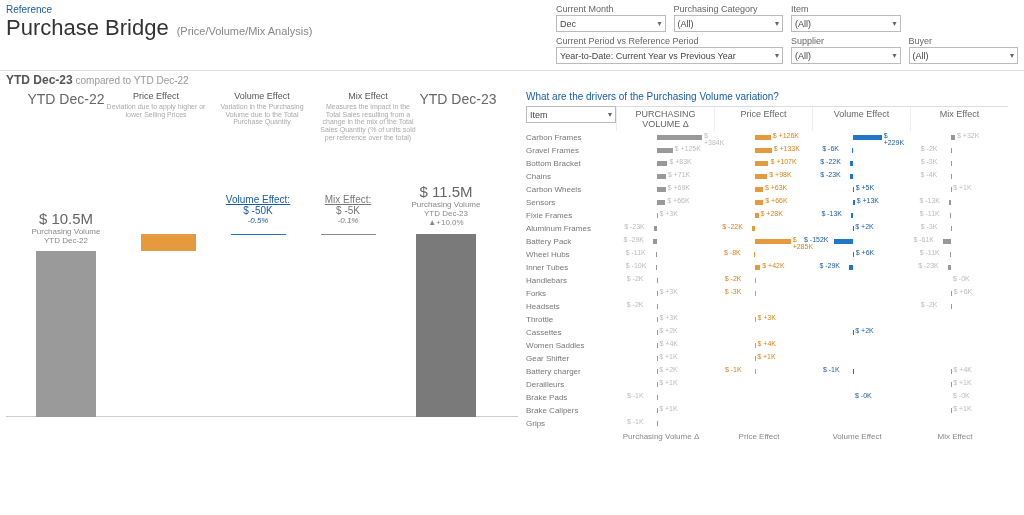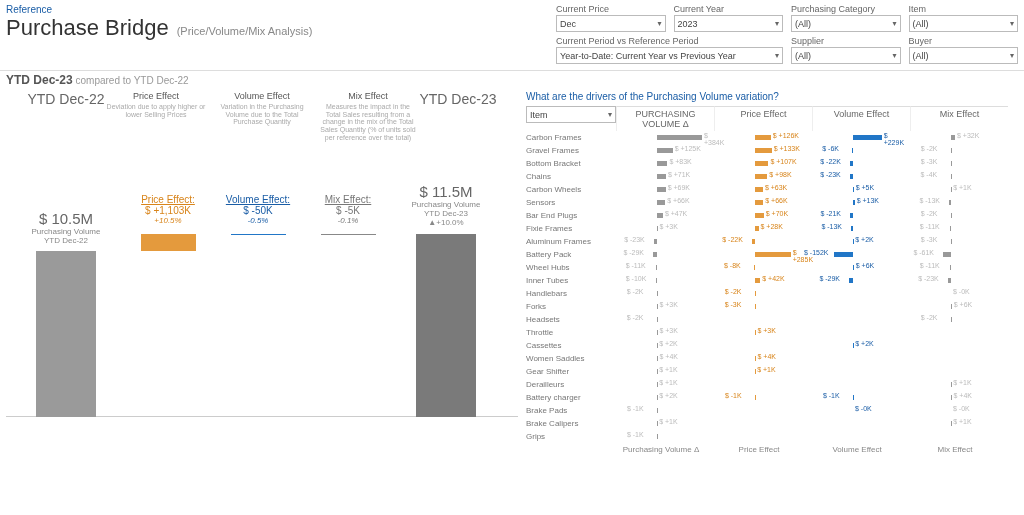--- a/index.html
+++ b/index.html
@@ -66,26 +66,22 @@
 <div class="top">
   <div class="title-block">
     <div class="crumb">Reference</div>
     <div class="h1">
       <span>Purchase Bridge</span>
       <span class="sub">(Price/Volume/Mix Analysis)</span>
     </div>
   </div>
   <div class="filters">
     <div class="flt">
-      <label>Current Price</label>
+      <label>Current Month</label>
       <div class="sel">Dec</div>
-    </div>
-    <div class="flt">
-      <label>Current Year</label>
-      <div class="sel">2023</div>
     </div>
     <div class="flt">
       <label>Purchasing Category</label>
       <div class="sel">(All)</div>
     </div>
     <div class="flt">
       <label>Item</label>
       <div class="sel">(All)</div>
     </div>
     <div class="flt wide">
@@ -136,25 +132,20 @@
       <div class="bar gray" style="left:30px;width:60px;bottom:0;height:166px;"></div>
       <div class="bar orange" style="left:135px;width:55px;bottom:166px;height:17px;"></div>
       <div class="bar blue" style="left:225px;width:55px;bottom:182px;height:1px;"></div>
       <div class="bar gr" style="left:315px;width:55px;bottom:182px;height:1px;"></div>
       <div class="bar gr2" style="left:410px;width:60px;bottom:0;height:183px;"></div>
 
       <div class="blabel" style="left:60px;bottom:172px;">
         <div class="big">$ 10.5M</div>
         <div class="sm">Purchasing Volume</div>
         <div class="sm">YTD Dec-22</div>
-      </div>
-      <div class="blabel orange-t" style="left:162px;bottom:192px;">
-        <div class="link">Price Effect:</div>
-        <div>$ +1,103K</div>
-        <div class="pct">+10.5%</div>
       </div>
       <div class="blabel blue-t" style="left:252px;bottom:192px;">
         <div class="link">Volume Effect:</div>
         <div>$ -50K</div>
         <div class="pct">-0.5%</div>
       </div>
       <div class="blabel gray-t" style="left:342px;bottom:192px;">
         <div class="link">Mix Effect:</div>
         <div>$ -5K</div>
         <div class="pct">-0.1%</div>
@@ -288,288 +279,269 @@
           <div class="cN">
             <div class="mini b" style="left: 45px; width: 1.625px;"></div>
             <div class="vl b" style="left: 48.625px;">$ +13K</div>
           </div>
           <div class="cN">
             <div class="mini g" style="left: 43.375px; width: 1.625px;"></div>
             <div class="vl " style="left: 13.375px;">$ -13K</div>
           </div>
         </div>
         <div class="row">
-          <div class="c0">Bar End Plugs</div>
-          <div class="cN">
-            <div class="mini g" style="left: 45px; width: 5.875px;"></div>
-            <div class="vl " style="left: 52.875px;">$ +47K</div>
-          </div>
-          <div class="cN">
-            <div class="mini o" style="left: 45px; width: 8.75px;"></div>
-            <div class="vl o" style="left: 55.75px;">$ +70K</div>
-          </div>
-          <div class="cN">
-            <div class="mini b" style="left: 42.375px; width: 2.625px;"></div>
-            <div class="vl b" style="left: 12.375px;">$ -21K</div>
-          </div>
+          <div class="c0">Fixie Frames</div>
+          <div class="cN">
+            <div class="mini g" style="left: 45px; width: 0.375px;"></div>
+            <div class="vl " style="left: 47.375px;">$ +3K</div>
+          </div>
+          <div class="cN">
+            <div class="mini o" style="left: 45px; width: 3.5px;"></div>
+            <div class="vl o" style="left: 50.5px;">$ +28K</div>
+          </div>
+          <div class="cN">
+            <div class="mini b" style="left: 43.375px; width: 1.625px;"></div>
+            <div class="vl b" style="left: 13.375px;">$ -13K</div>
+          </div>
+          <div class="cN">
+            <div class="mini g" style="left: 43.625px; width: 1.375px;"></div>
+            <div class="vl " style="left: 13.625px;">$ -11K</div>
+          </div>
+        </div>
+        <div class="row">
+          <div class="c0">Aluminum Frames</div>
+          <div class="cN">
+            <div class="mini g" style="left: 42.125px; width: 2.875px;"></div>
+            <div class="vl " style="left: 12.125px;">$ -23K</div>
+          </div>
+          <div class="cN">
+            <div class="mini o" style="left: 42.25px; width: 2.75px;"></div>
+            <div class="vl o" style="left: 12.25px;">$ -22K</div>
+          </div>
+          <div class="cN">
+            <div class="mini b" style="left: 45px; width: 0.25px;"></div>
+            <div class="vl b" style="left: 47.25px;">$ +2K</div>
+          </div>
+          <div class="cN">
+            <div class="mini g" style="left: 44.625px; width: 0.375px;"></div>
+            <div class="vl " style="left: 14.625px;">$ -3K</div>
+          </div>
+        </div>
+        <div class="row">
+          <div class="c0">Battery Pack</div>
+          <div class="cN">
+            <div class="mini g" style="left: 41.375px; width: 3.625px;"></div>
+            <div class="vl " style="left: 11.375px;">$ -29K</div>
+          </div>
+          <div class="cN">
+            <div class="mini o" style="left: 45px; width: 35.625px;"></div>
+            <div class="vl o" style="left: 82.625px;">$ +285K</div>
+          </div>
+          <div class="cN">
+            <div class="mini b" style="left: 26px; width: 19px;"></div>
+            <div class="vl b" style="left: -4px;">$ -152K</div>
+          </div>
+          <div class="cN">
+            <div class="mini g" style="left: 37.375px; width: 7.625px;"></div>
+            <div class="vl " style="left: 7.375px;">$ -61K</div>
+          </div>
+        </div>
+        <div class="row">
+          <div class="c0">Wheel Hubs</div>
+          <div class="cN">
+            <div class="mini g" style="left: 43.625px; width: 1.375px;"></div>
+            <div class="vl " style="left: 13.625px;">$ -11K</div>
+          </div>
+          <div class="cN">
+            <div class="mini o" style="left: 44px; width: 1px;"></div>
+            <div class="vl o" style="left: 14px;">$ -8K</div>
+          </div>
+          <div class="cN">
+            <div class="mini b" style="left: 45px; width: 0.75px;"></div>
+            <div class="vl b" style="left: 47.75px;">$ +6K</div>
+          </div>
+          <div class="cN">
+            <div class="mini g" style="left: 43.625px; width: 1.375px;"></div>
+            <div class="vl " style="left: 13.625px;">$ -11K</div>
+          </div>
+        </div>
+        <div class="row">
+          <div class="c0">Inner Tubes</div>
+          <div class="cN">
+            <div class="mini g" style="left: 43.75px; width: 1.25px;"></div>
+            <div class="vl " style="left: 13.75px;">$ -10K</div>
+          </div>
+          <div class="cN">
+            <div class="mini o" style="left: 45px; width: 5.25px;"></div>
+            <div class="vl o" style="left: 52.25px;">$ +42K</div>
+          </div>
+          <div class="cN">
+            <div class="mini b" style="left: 41.375px; width: 3.625px;"></div>
+            <div class="vl b" style="left: 11.375px;">$ -29K</div>
+          </div>
+          <div class="cN">
+            <div class="mini g" style="left: 42.125px; width: 2.875px;"></div>
+            <div class="vl " style="left: 12.125px;">$ -23K</div>
+          </div>
+        </div>
+        <div class="row">
+          <div class="c0">Handlebars</div>
           <div class="cN">
             <div class="mini g" style="left: 44.75px; width: 0.25px;"></div>
             <div class="vl " style="left: 14.75px;">$ -2K</div>
           </div>
-        </div>
-        <div class="row">
-          <div class="c0">Fixie Frames</div>
+          <div class="cN">
+            <div class="mini o" style="left: 44.75px; width: 0.25px;"></div>
+            <div class="vl o" style="left: 14.75px;">$ -2K</div>
+          </div>
+          <div class="cN">
+            <div class="mini b" style="left: 45px; width: 0px;"></div>
+          </div>
+          <div class="cN">
+            <div class="mini g" style="left: 45px; width: 0px;"></div>
+            <div class="vl " style="left: 47px;">$ -0K</div>
+          </div>
+        </div>
+        <div class="row">
+          <div class="c0">Forks</div>
           <div class="cN">
             <div class="mini g" style="left: 45px; width: 0.375px;"></div>
             <div class="vl " style="left: 47.375px;">$ +3K</div>
           </div>
           <div class="cN">
-            <div class="mini o" style="left: 45px; width: 3.5px;"></div>
-            <div class="vl o" style="left: 50.5px;">$ +28K</div>
-          </div>
-          <div class="cN">
-            <div class="mini b" style="left: 43.375px; width: 1.625px;"></div>
-            <div class="vl b" style="left: 13.375px;">$ -13K</div>
-          </div>
-          <div class="cN">
-            <div class="mini g" style="left: 43.625px; width: 1.375px;"></div>
-            <div class="vl " style="left: 13.625px;">$ -11K</div>
-          </div>
-        </div>
-        <div class="row">
-          <div class="c0">Aluminum Frames</div>
-          <div class="cN">
-            <div class="mini g" style="left: 42.125px; width: 2.875px;"></div>
-            <div class="vl " style="left: 12.125px;">$ -23K</div>
-          </div>
-          <div class="cN">
-            <div class="mini o" style="left: 42.25px; width: 2.75px;"></div>
-            <div class="vl o" style="left: 12.25px;">$ -22K</div>
+            <div class="mini o" style="left: 44.625px; width: 0.375px;"></div>
+            <div class="vl o" style="left: 14.625px;">$ -3K</div>
+          </div>
+          <div class="cN">
+            <div class="mini b" style="left: 45px; width: 0px;"></div>
+          </div>
+          <div class="cN">
+            <div class="mini g" style="left: 45px; width: 0.75px;"></div>
+            <div class="vl " style="left: 47.75px;">$ +6K</div>
+          </div>
+        </div>
+        <div class="row">
+          <div class="c0">Headsets</div>
+          <div class="cN">
+            <div class="mini g" style="left: 44.75px; width: 0.25px;"></div>
+            <div class="vl " style="left: 14.75px;">$ -2K</div>
+          </div>
+          <div class="cN">
+            <div class="mini o" style="left: 45px; width: 0px;"></div>
+          </div>
+          <div class="cN">
+            <div class="mini b" style="left: 45px; width: 0px;"></div>
+          </div>
+          <div class="cN">
+            <div class="mini g" style="left: 44.75px; width: 0.25px;"></div>
+            <div class="vl " style="left: 14.75px;">$ -2K</div>
+          </div>
+        </div>
+        <div class="row">
+          <div class="c0">Throttle</div>
+          <div class="cN">
+            <div class="mini g" style="left: 45px; width: 0.375px;"></div>
+            <div class="vl " style="left: 47.375px;">$ +3K</div>
+          </div>
+          <div class="cN">
+            <div class="mini o" style="left: 45px; width: 0.375px;"></div>
+            <div class="vl o" style="left: 47.375px;">$ +3K</div>
+          </div>
+          <div class="cN">
+            <div class="mini b" style="left: 45px; width: 0px;"></div>
+          </div>
+          <div class="cN">
+            <div class="mini g" style="left: 45px; width: 0px;"></div>
+          </div>
+        </div>
+        <div class="row">
+          <div class="c0">Cassettes</div>
+          <div class="cN">
+            <div class="mini g" style="left: 45px; width: 0.25px;"></div>
+            <div class="vl " style="left: 47.25px;">$ +2K</div>
+          </div>
+          <div class="cN">
+            <div class="mini o" style="left: 45px; width: 0px;"></div>
           </div>
           <div class="cN">
             <div class="mini b" style="left: 45px; width: 0.25px;"></div>
             <div class="vl b" style="left: 47.25px;">$ +2K</div>
           </div>
           <div class="cN">
-            <div class="mini g" style="left: 44.625px; width: 0.375px;"></div>
-            <div class="vl " style="left: 14.625px;">$ -3K</div>
-          </div>
-        </div>
-        <div class="row">
-          <div class="c0">Battery Pack</div>
-          <div class="cN">
-            <div class="mini g" style="left: 41.375px; width: 3.625px;"></div>
-            <div class="vl " style="left: 11.375px;">$ -29K</div>
-          </div>
-          <div class="cN">
-            <div class="mini o" style="left: 45px; width: 35.625px;"></div>
-            <div class="vl o" style="left: 82.625px;">$ +285K</div>
-          </div>
-          <div class="cN">
-            <div class="mini b" style="left: 26px; width: 19px;"></div>
-            <div class="vl b" style="left: -4px;">$ -152K</div>
-          </div>
-          <div class="cN">
-            <div class="mini g" style="left: 37.375px; width: 7.625px;"></div>
-            <div class="vl " style="left: 7.375px;">$ -61K</div>
-          </div>
-        </div>
-        <div class="row">
-          <div class="c0">Wheel Hubs</div>
-          <div class="cN">
-            <div class="mini g" style="left: 43.625px; width: 1.375px;"></div>
-            <div class="vl " style="left: 13.625px;">$ -11K</div>
-          </div>
-          <div class="cN">
-            <div class="mini o" style="left: 44px; width: 1px;"></div>
-            <div class="vl o" style="left: 14px;">$ -8K</div>
-          </div>
-          <div class="cN">
-            <div class="mini b" style="left: 45px; width: 0.75px;"></div>
-            <div class="vl b" style="left: 47.75px;">$ +6K</div>
-          </div>
-          <div class="cN">
-            <div class="mini g" style="left: 43.625px; width: 1.375px;"></div>
-            <div class="vl " style="left: 13.625px;">$ -11K</div>
-          </div>
-        </div>
-        <div class="row">
-          <div class="c0">Inner Tubes</div>
-          <div class="cN">
-            <div class="mini g" style="left: 43.75px; width: 1.25px;"></div>
-            <div class="vl " style="left: 13.75px;">$ -10K</div>
-          </div>
-          <div class="cN">
-            <div class="mini o" style="left: 45px; width: 5.25px;"></div>
-            <div class="vl o" style="left: 52.25px;">$ +42K</div>
-          </div>
-          <div class="cN">
-            <div class="mini b" style="left: 41.375px; width: 3.625px;"></div>
-            <div class="vl b" style="left: 11.375px;">$ -29K</div>
-          </div>
-          <div class="cN">
-            <div class="mini g" style="left: 42.125px; width: 2.875px;"></div>
-            <div class="vl " style="left: 12.125px;">$ -23K</div>
-          </div>
-        </div>
-        <div class="row">
-          <div class="c0">Handlebars</div>
-          <div class="cN">
-            <div class="mini g" style="left: 44.75px; width: 0.25px;"></div>
-            <div class="vl " style="left: 14.75px;">$ -2K</div>
-          </div>
-          <div class="cN">
-            <div class="mini o" style="left: 44.75px; width: 0.25px;"></div>
-            <div class="vl o" style="left: 14.75px;">$ -2K</div>
-          </div>
-          <div class="cN">
-            <div class="mini b" style="left: 45px; width: 0px;"></div>
-          </div>
-          <div class="cN">
             <div class="mini g" style="left: 45px; width: 0px;"></div>
-            <div class="vl " style="left: 47px;">$ -0K</div>
-          </div>
-        </div>
-        <div class="row">
-          <div class="c0">Forks</div>
-          <div class="cN">
-            <div class="mini g" style="left: 45px; width: 0.375px;"></div>
-            <div class="vl " style="left: 47.375px;">$ +3K</div>
-          </div>
-          <div class="cN">
-            <div class="mini o" style="left: 44.625px; width: 0.375px;"></div>
-            <div class="vl o" style="left: 14.625px;">$ -3K</div>
-          </div>
-          <div class="cN">
-            <div class="mini b" style="left: 45px; width: 0px;"></div>
-          </div>
-          <div class="cN">
-            <div class="mini g" style="left: 45px; width: 0.75px;"></div>
-            <div class="vl " style="left: 47.75px;">$ +6K</div>
-          </div>
-        </div>
-        <div class="row">
-          <div class="c0">Headsets</div>
-          <div class="cN">
-            <div class="mini g" style="left: 44.75px; width: 0.25px;"></div>
-            <div class="vl " style="left: 14.75px;">$ -2K</div>
-          </div>
-          <div class="cN">
-            <div class="mini o" style="left: 45px; width: 0px;"></div>
-          </div>
-          <div class="cN">
-            <div class="mini b" style="left: 45px; width: 0px;"></div>
-          </div>
-          <div class="cN">
-            <div class="mini g" style="left: 44.75px; width: 0.25px;"></div>
-            <div class="vl " style="left: 14.75px;">$ -2K</div>
-          </div>
-        </div>
-        <div class="row">
-          <div class="c0">Throttle</div>
-          <div class="cN">
-            <div class="mini g" style="left: 45px; width: 0.375px;"></div>
-            <div class="vl " style="left: 47.375px;">$ +3K</div>
-          </div>
-          <div class="cN">
-            <div class="mini o" style="left: 45px; width: 0.375px;"></div>
-            <div class="vl o" style="left: 47.375px;">$ +3K</div>
+          </div>
+        </div>
+        <div class="row">
+          <div class="c0">Women Saddles</div>
+          <div class="cN">
+            <div class="mini g" style="left: 45px; width: 0.5px;"></div>
+            <div class="vl " style="left: 47.5px;">$ +4K</div>
+          </div>
+          <div class="cN">
+            <div class="mini o" style="left: 45px; width: 0.5px;"></div>
+            <div class="vl o" style="left: 47.5px;">$ +4K</div>
           </div>
           <div class="cN">
             <div class="mini b" style="left: 45px; width: 0px;"></div>
           </div>
           <div class="cN">
             <div class="mini g" style="left: 45px; width: 0px;"></div>
           </div>
         </div>
         <div class="row">
-          <div class="c0">Cassettes</div>
+          <div class="c0">Gear Shifter</div>
+          <div class="cN">
+            <div class="mini g" style="left: 45px; width: 0.125px;"></div>
+            <div class="vl " style="left: 47.125px;">$ +1K</div>
+          </div>
+          <div class="cN">
+            <div class="mini o" style="left: 45px; width: 0.125px;"></div>
+            <div class="vl o" style="left: 47.125px;">$ +1K</div>
+          </div>
+          <div class="cN">
+            <div class="mini b" style="left: 45px; width: 0px;"></div>
+          </div>
+          <div class="cN">
+            <div class="mini g" style="left: 45px; width: 0px;"></div>
+          </div>
+        </div>
+        <div class="row">
+          <div class="c0">Battery charger</div>
           <div class="cN">
             <div class="mini g" style="left: 45px; width: 0.25px;"></div>
             <div class="vl " style="left: 47.25px;">$ +2K</div>
           </div>
           <div class="cN">
-            <div class="mini o" style="left: 45px; width: 0px;"></div>
-          </div>
-          <div class="cN">
-            <div class="mini b" style="left: 45px; width: 0.25px;"></div>
-            <div class="vl b" style="left: 47.25px;">$ +2K</div>
-          </div>
-          <div class="cN">
-            <div class="mini g" style="left: 45px; width: 0px;"></div>
-          </div>
-        </div>
-        <div class="row">
-          <div class="c0">Women Saddles</div>
+            <div class="mini o" style="left: 44.875px; width: 0.125px;"></div>
+            <div class="vl o" style="left: 14.875px;">$ -1K</div>
+          </div>
+          <div class="cN">
+            <div class="mini b" style="left: 44.875px; width: 0.125px;"></div>
+            <div class="vl b" style="left: 14.875px;">$ -1K</div>
+          </div>
           <div class="cN">
             <div class="mini g" style="left: 45px; width: 0.5px;"></div>
             <div class="vl " style="left: 47.5px;">$ +4K</div>
           </div>
-          <div class="cN">
-            <div class="mini o" style="left: 45px; width: 0.5px;"></div>
-            <div class="vl o" style="left: 47.5px;">$ +4K</div>
-          </div>
-          <div class="cN">
-            <div class="mini b" style="left: 45px; width: 0px;"></div>
-          </div>
-          <div class="cN">
-            <div class="mini g" style="left: 45px; width: 0px;"></div>
-          </div>
-        </div>
-        <div class="row">
-          <div class="c0">Gear Shifter</div>
+        </div>
+        <div class="row">
+          <div class="c0">Derailleurs</div>
           <div class="cN">
             <div class="mini g" style="left: 45px; width: 0.125px;"></div>
             <div class="vl " style="left: 47.125px;">$ +1K</div>
           </div>
           <div class="cN">
-            <div class="mini o" style="left: 45px; width: 0.125px;"></div>
-            <div class="vl o" style="left: 47.125px;">$ +1K</div>
-          </div>
-          <div class="cN">
-            <div class="mini b" style="left: 45px; width: 0px;"></div>
-          </div>
-          <div class="cN">
-            <div class="mini g" style="left: 45px; width: 0px;"></div>
-          </div>
-        </div>
-        <div class="row">
-          <div class="c0">Derailleurs</div>
+            <div class="mini o" style="left: 45px; width: 0px;"></div>
+          </div>
+          <div class="cN">
+            <div class="mini b" style="left: 45px; width: 0px;"></div>
+          </div>
           <div class="cN">
             <div class="mini g" style="left: 45px; width: 0.125px;"></div>
             <div class="vl " style="left: 47.125px;">$ +1K</div>
-          </div>
-          <div class="cN">
-            <div class="mini o" style="left: 45px; width: 0px;"></div>
-          </div>
-          <div class="cN">
-            <div class="mini b" style="left: 45px; width: 0px;"></div>
-          </div>
-          <div class="cN">
-            <div class="mini g" style="left: 45px; width: 0.125px;"></div>
-            <div class="vl " style="left: 47.125px;">$ +1K</div>
-          </div>
-        </div>
-        <div class="row">
-          <div class="c0">Battery charger</div>
-          <div class="cN">
-            <div class="mini g" style="left: 45px; width: 0.25px;"></div>
-            <div class="vl " style="left: 47.25px;">$ +2K</div>
-          </div>
-          <div class="cN">
-            <div class="mini o" style="left: 44.875px; width: 0.125px;"></div>
-            <div class="vl o" style="left: 14.875px;">$ -1K</div>
-          </div>
-          <div class="cN">
-            <div class="mini b" style="left: 44.875px; width: 0.125px;"></div>
-            <div class="vl b" style="left: 14.875px;">$ -1K</div>
-          </div>
-          <div class="cN">
-            <div class="mini g" style="left: 45px; width: 0.5px;"></div>
-            <div class="vl " style="left: 47.5px;">$ +4K</div>
           </div>
         </div>
         <div class="row">
           <div class="c0">Brake Pads</div>
           <div class="cN">
             <div class="mini g" style="left: 44.875px; width: 0.125px;"></div>
             <div class="vl " style="left: 14.875px;">$ -1K</div>
           </div>
           <div class="cN">
             <div class="mini o" style="left: 45px; width: 0px;"></div>

